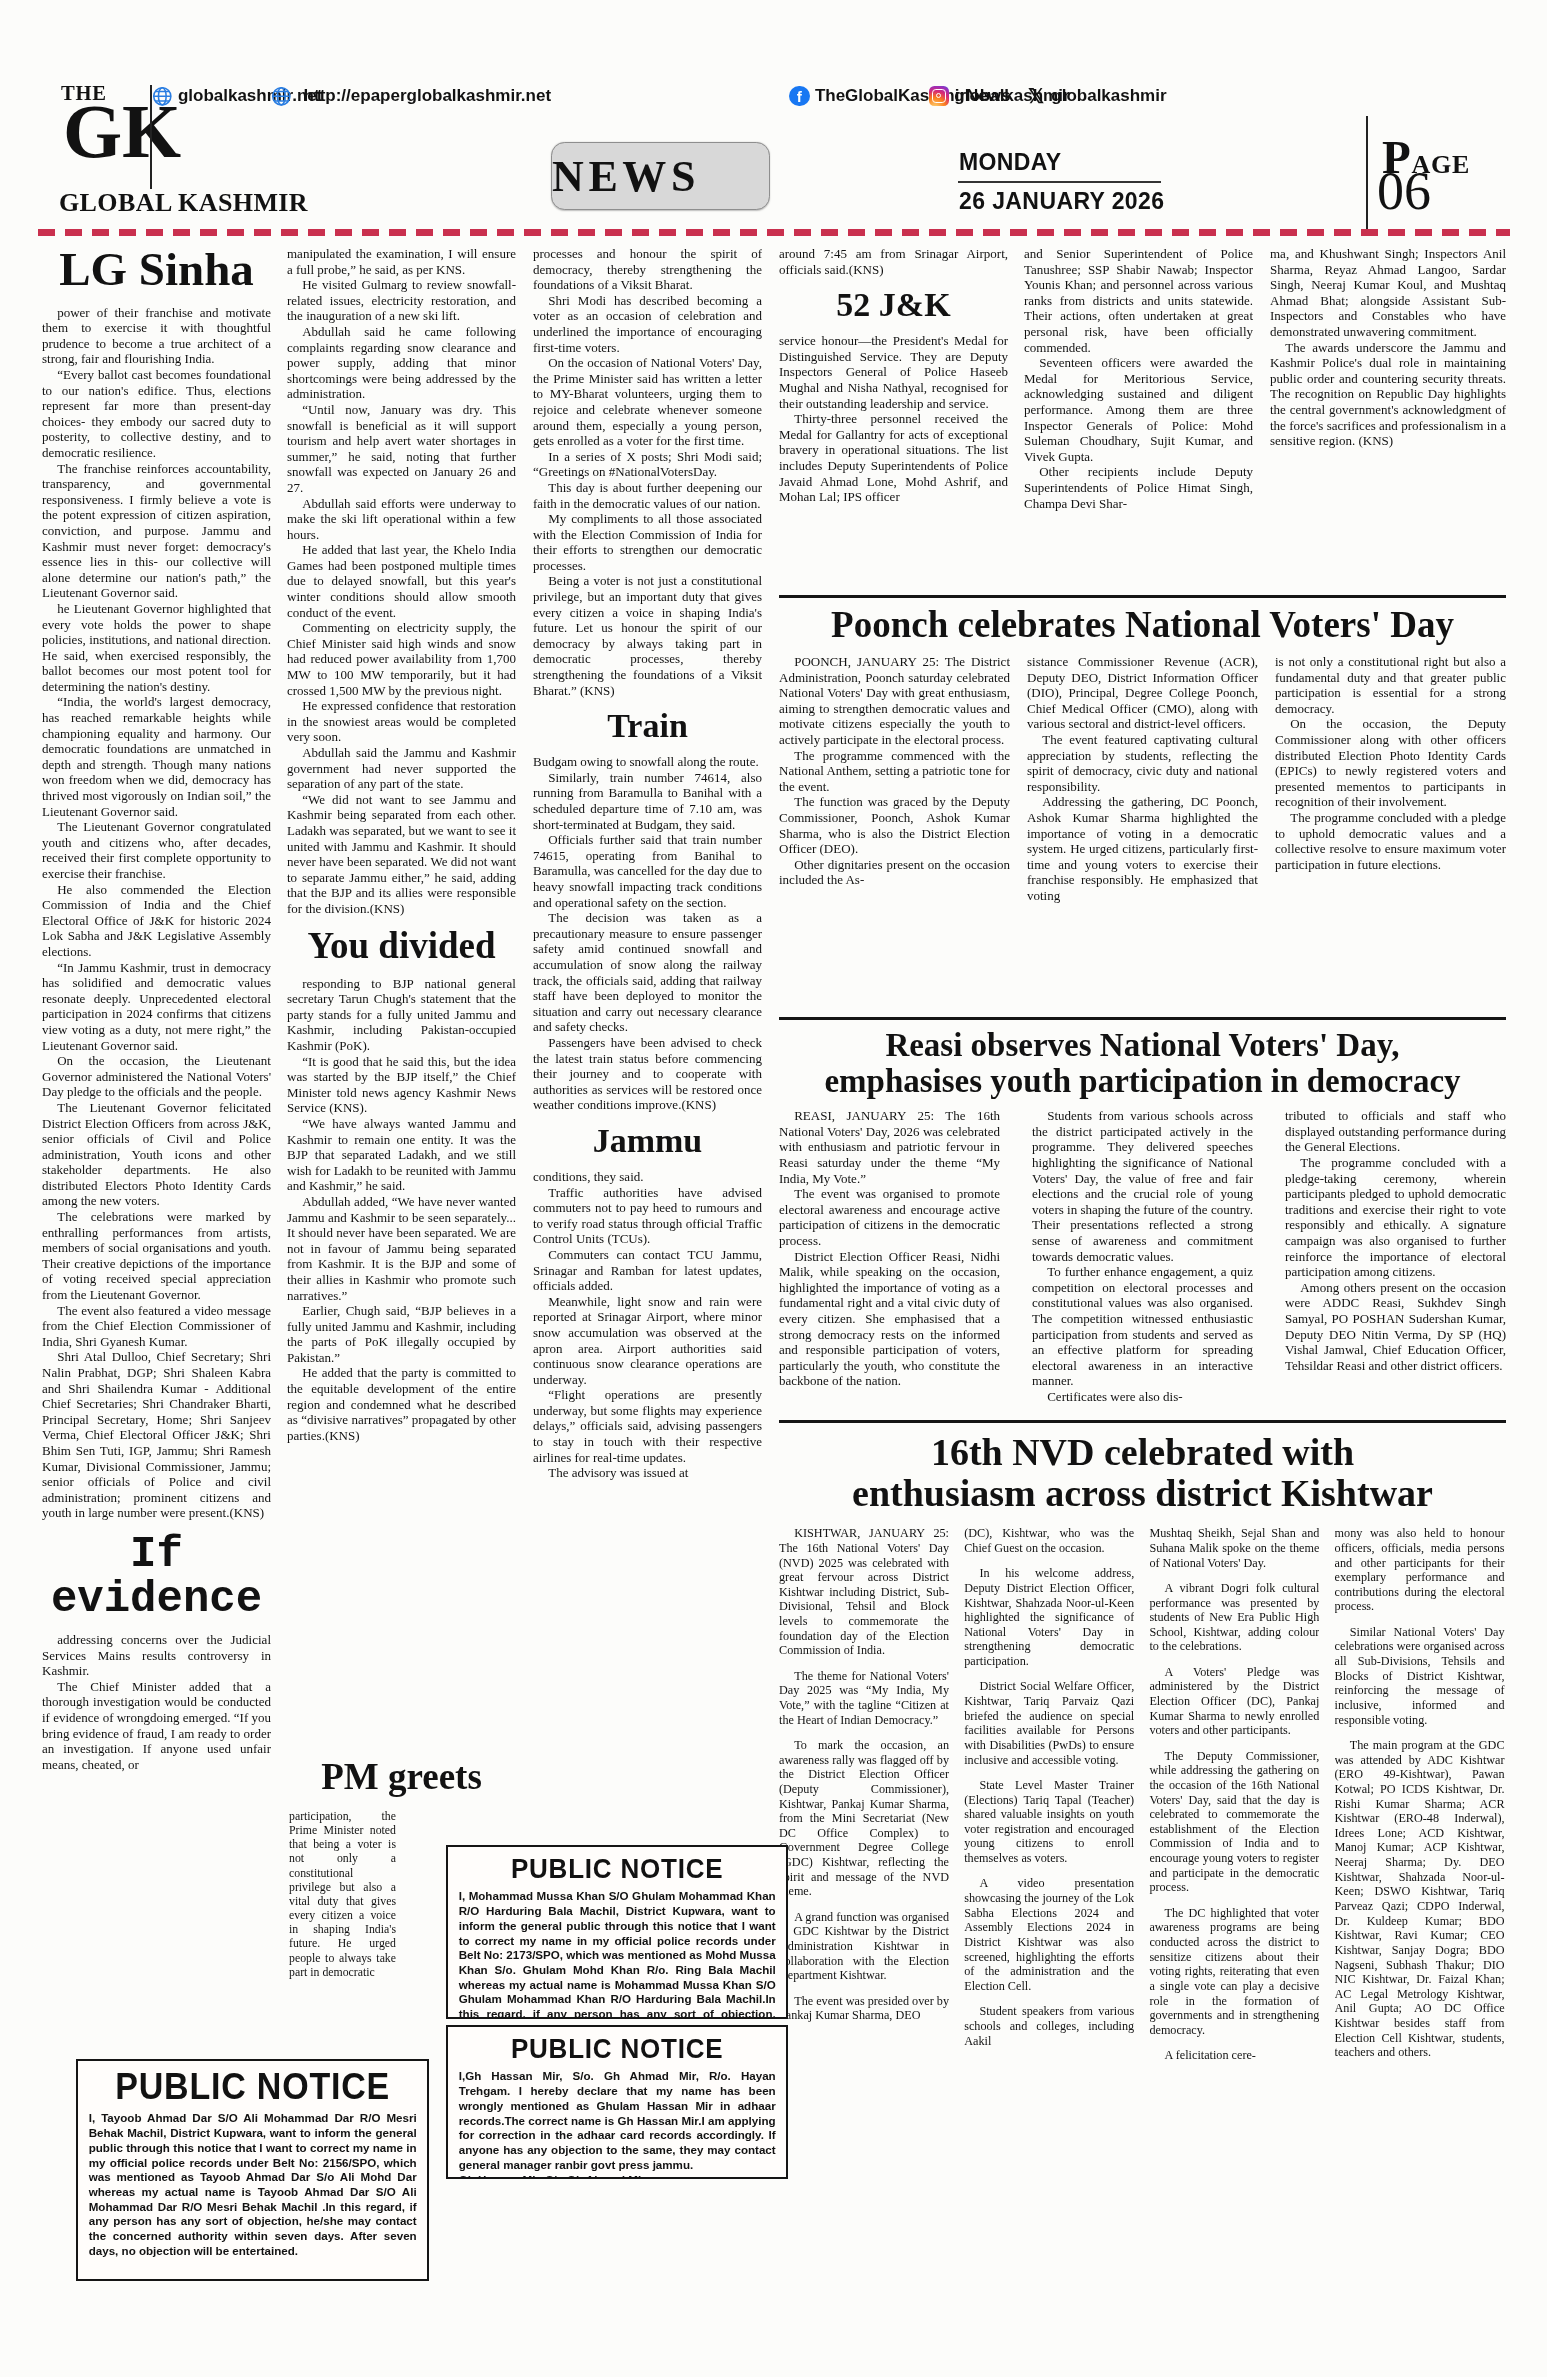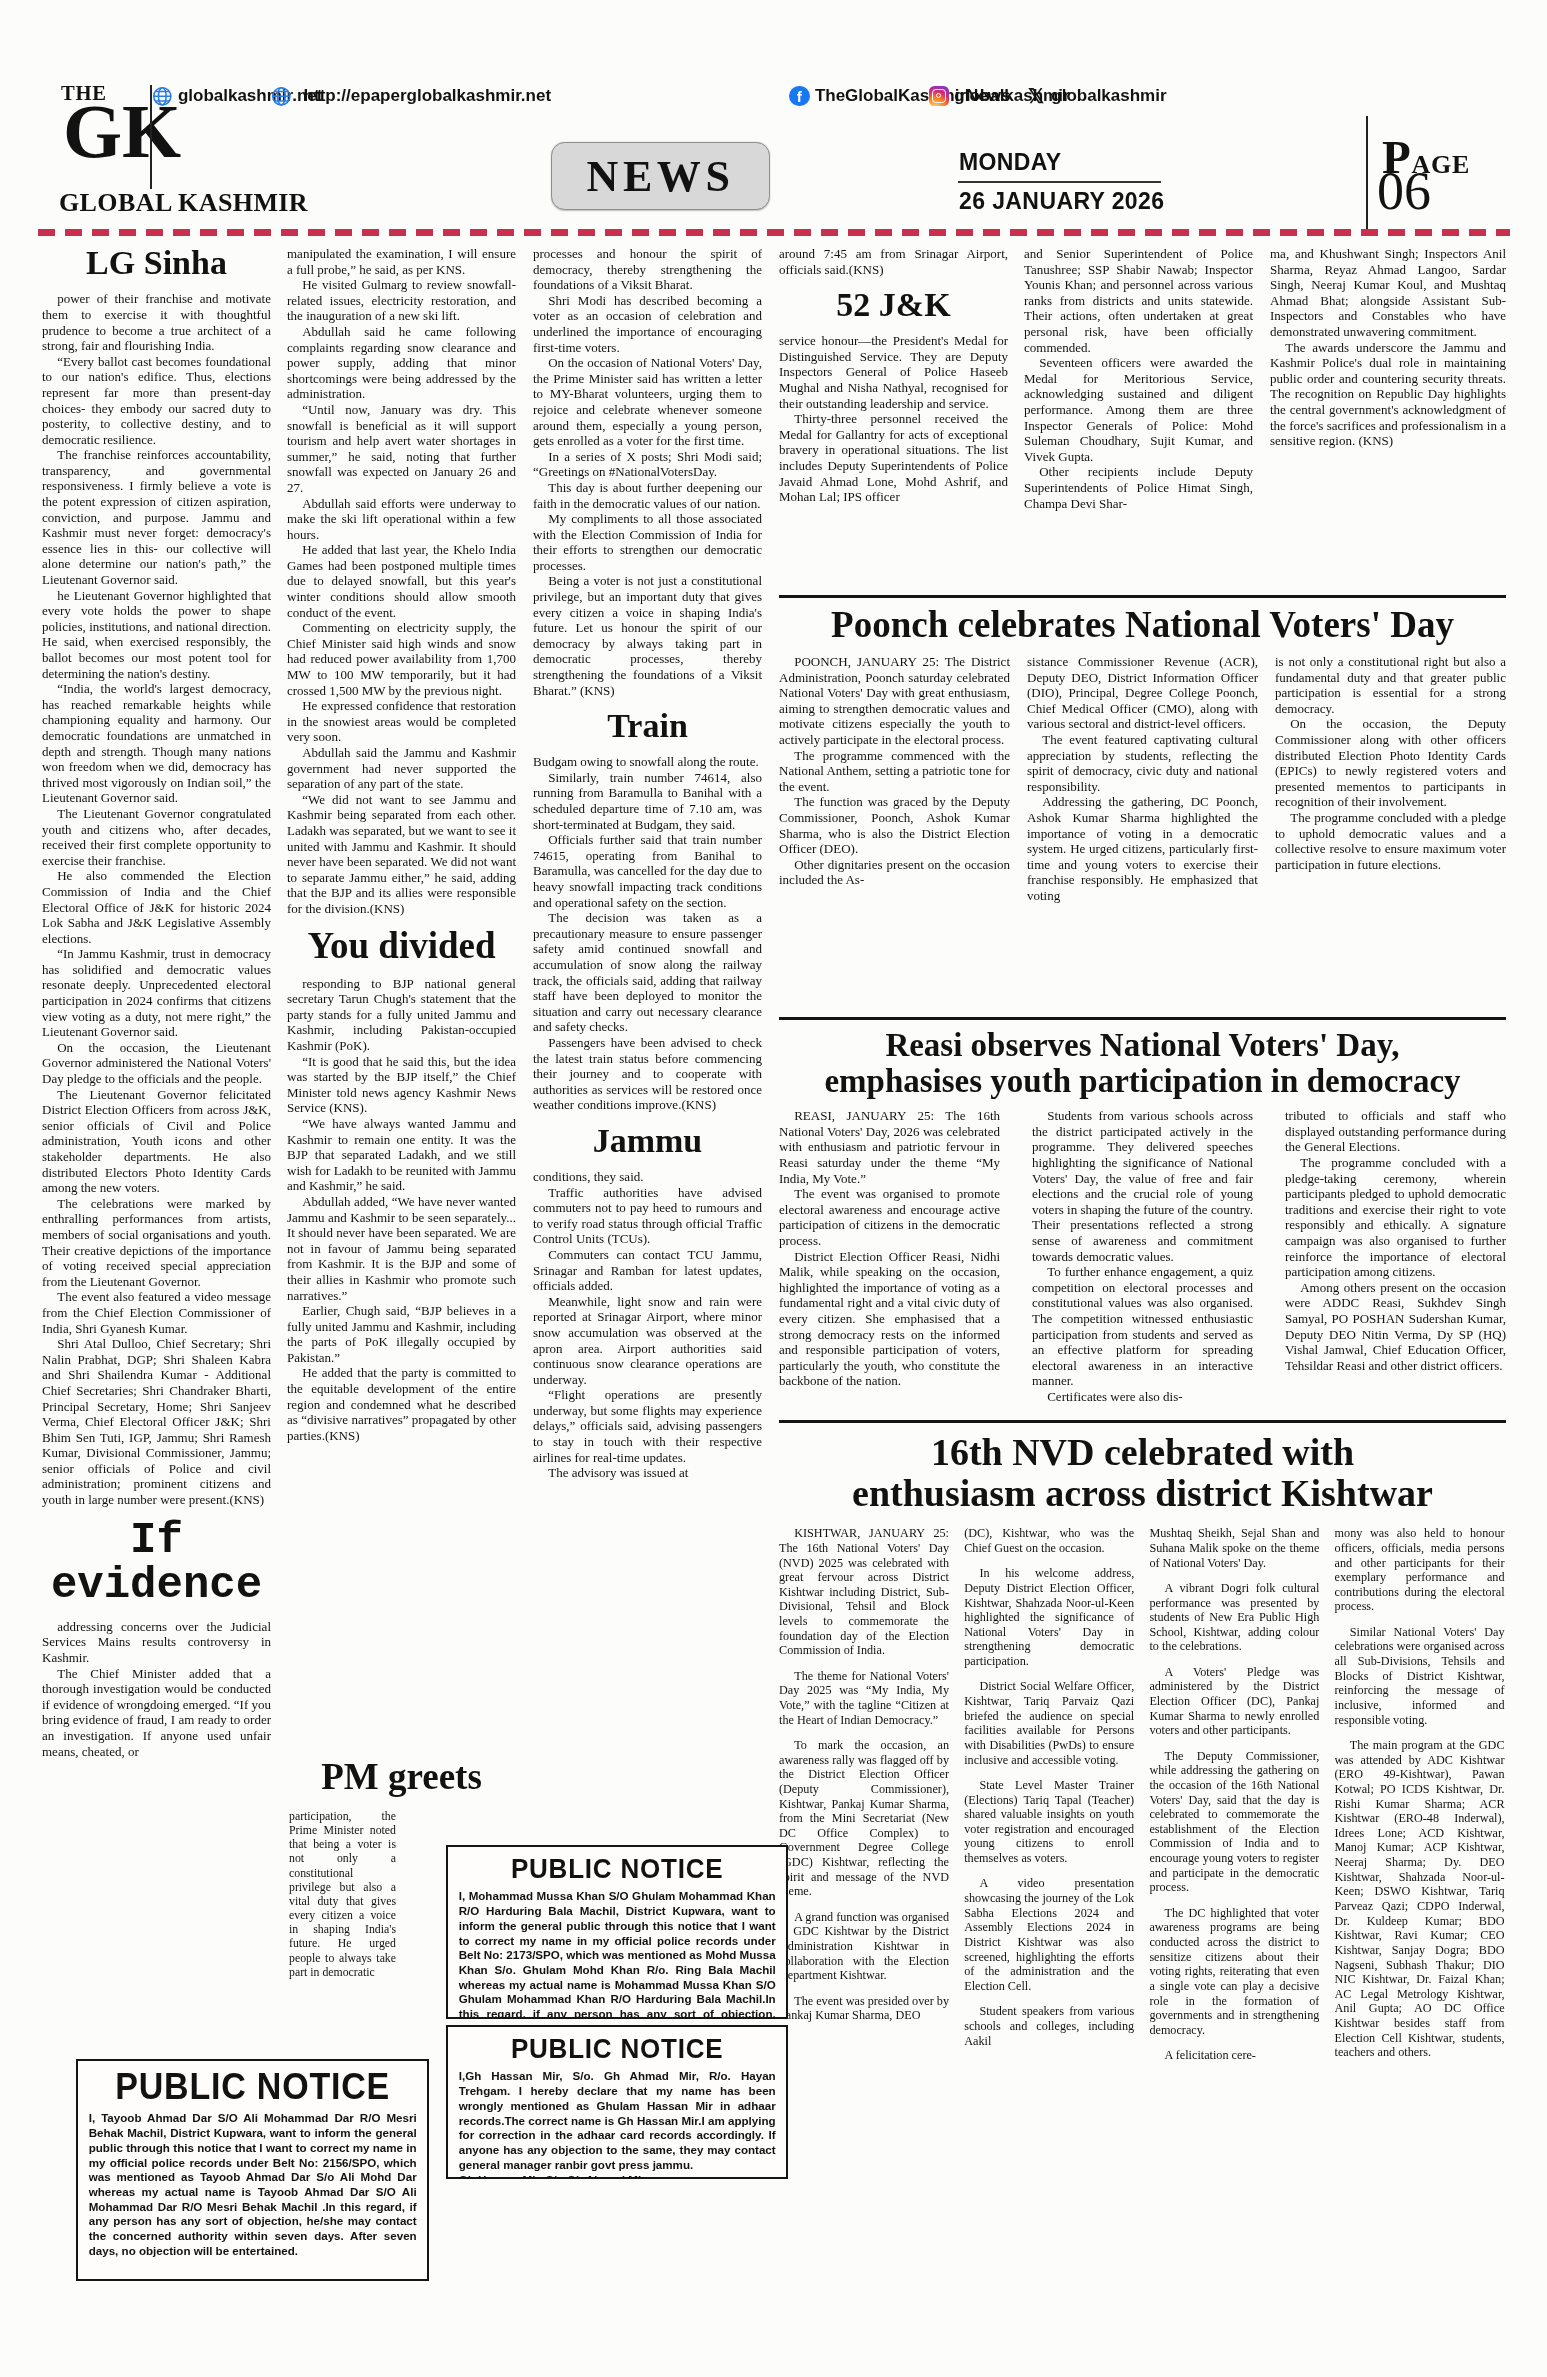--- a/index.html
+++ b/index.html
@@ -20,21 +20,21 @@
   .fb{width:20.6px;height:20.6px;border-radius:50%;background:#1877f2;color:#fff;display:flex;
       align-items:center;justify-content:center;font-size:15.2px;font-weight:700;flex:0 0 auto;}
   .ig{width:20px;height:20px;border-radius:5.3px;flex:0 0 auto;
       background:radial-gradient(circle at 30% 110%,#fdd675 0%,#fa7e1e 40%,#d62976 65%,#962fbf 85%,#4f5bd5 100%);
       display:flex;align-items:center;justify-content:center;}
   .ig-in{width:12.2px;height:12.2px;border:1.7px solid #fff;border-radius:3.8px;position:relative;}
   .ig-in::after{content:"";position:absolute;left:3px;top:3px;width:3.4px;height:3.4px;border:1.4px solid #fff;border-radius:50%;}
   .xi{width:20px;height:20px;flex:0 0 auto;display:flex;align-items:center;justify-content:center;
       font-weight:700;font-size:20px;font-family:"Liberation Sans",sans-serif;}
   .news-badge{left:551px;top:142px;width:217px;height:66px;background:#d8d8d8;
-    border:1.1px solid #8e8e8e;border-radius:13.7px;display:flex;align-items:center;justify-content:center;
+    border:1.1px solid #8e8e8e;border-radius:13.7px;display:flex;align-items:center;justify-content:flex-start;
     box-shadow:0 0.8px 1.5px rgba(0,0,0,.25);}
   .news-badge span{font-size:44px;font-weight:700;letter-spacing:4.6px;}
   .date-day{left:959px;top:149px;font-family:"Liberation Sans",sans-serif;font-weight:900;font-size:23px;letter-spacing:0.4px;}
   .date-rule{left:958px;top:181px;width:203px;height:1.9px;background:#333;}
   .date-full{left:959px;top:188px;font-family:"Liberation Sans",sans-serif;font-weight:900;font-size:23px;letter-spacing:0.4px;}
   .page-vrule{left:1366px;top:116px;width:1.9px;height:116px;background:#222;}
   .page-label{left:1382px;top:130px;font-size:26px;font-weight:600;letter-spacing:0.8px;}
   .page-label::first-letter{font-size:47px;}
   .page-num{left:1377px;top:160px;font-size:54px;font-weight:500;}
   .red-dash{left:38px;top:229px;width:1472px;height:6.9px;
@@ -103,21 +103,21 @@
 <div class="abs date-day">MONDAY</div>
 <div class="abs date-rule"></div>
 <div class="abs date-full">26 JANUARY 2026</div>
 
 <div class="abs page-vrule"></div>
 <div class="abs page-label">PAGE</div>
 <div class="abs page-num">06</div>
 <div class="abs red-dash"></div>
 
 <div class="ncol" style="left:42px;top:246px;width:229px;height:1807px;">
-    <div class="art-head" style="font-size: 34px;">LG Sinha</div>
+    <div class="art-head" style="font-size: 47px;">LG Sinha</div>
     <p class="body-p">power of their franchise and motivate them to exercise it with thoughtful prudence to become a true architect of a strong, fair and flourishing India.</p>
     <p class="body-p">“Every ballot cast becomes foundational to our nation's edifice. Thus, elections represent far more than present-day choices- they embody our sacred duty to posterity, to collective destiny, and to democratic resilience.</p>
     <p class="body-p">The franchise reinforces accountability, transparency, and governmental responsiveness. I firmly believe a vote is the potent expression of citizen aspiration, conviction, and purpose. Jammu and Kashmir must never forget: democracy's essence lies in this- our collective will alone determine our nation's path,” the Lieutenant Governor said.</p>
     <p class="body-p">he Lieutenant Governor highlighted that every vote holds the power to shape policies, institutions, and national direction. He said, when exercised responsibly, the ballot becomes our most potent tool for determining the nation's destiny.</p>
     <p class="body-p">“India, the world's largest democracy, has reached remarkable heights while championing equality and harmony. Our democratic foundations are unmatched in depth and strength. Though many nations won freedom when we did, democracy has thrived most vigorously on Indian soil,” the Lieutenant Governor said.</p>
     <p class="body-p">The Lieutenant Governor congratulated youth and citizens who, after decades, received their first complete opportunity to exercise their franchise.</p>
     <p class="body-p">He also commended the Election Commission of India and the Chief Electoral Office of J&amp;K for historic 2024 Lok Sabha and J&amp;K Legislative Assembly elections.</p>
     <p class="body-p">“In Jammu Kashmir, trust in democracy has solidified and democratic values resonate deeply. Unprecedented electoral participation in 2024 confirms that citizens view voting as a duty, not mere right,” the Lieutenant Governor said.</p>
     <p class="body-p">On the occasion, the Lieutenant Governor administered the National Voters' Day pledge to the officials and the people.</p>
     <p class="body-p">The Lieutenant Governor felicitated District Election Officers from across J&amp;K, senior officials of Civil and Police administration, Youth icons and other stakeholder departments. He also distributed Electors Photo Identity Cards among the new voters.</p>

